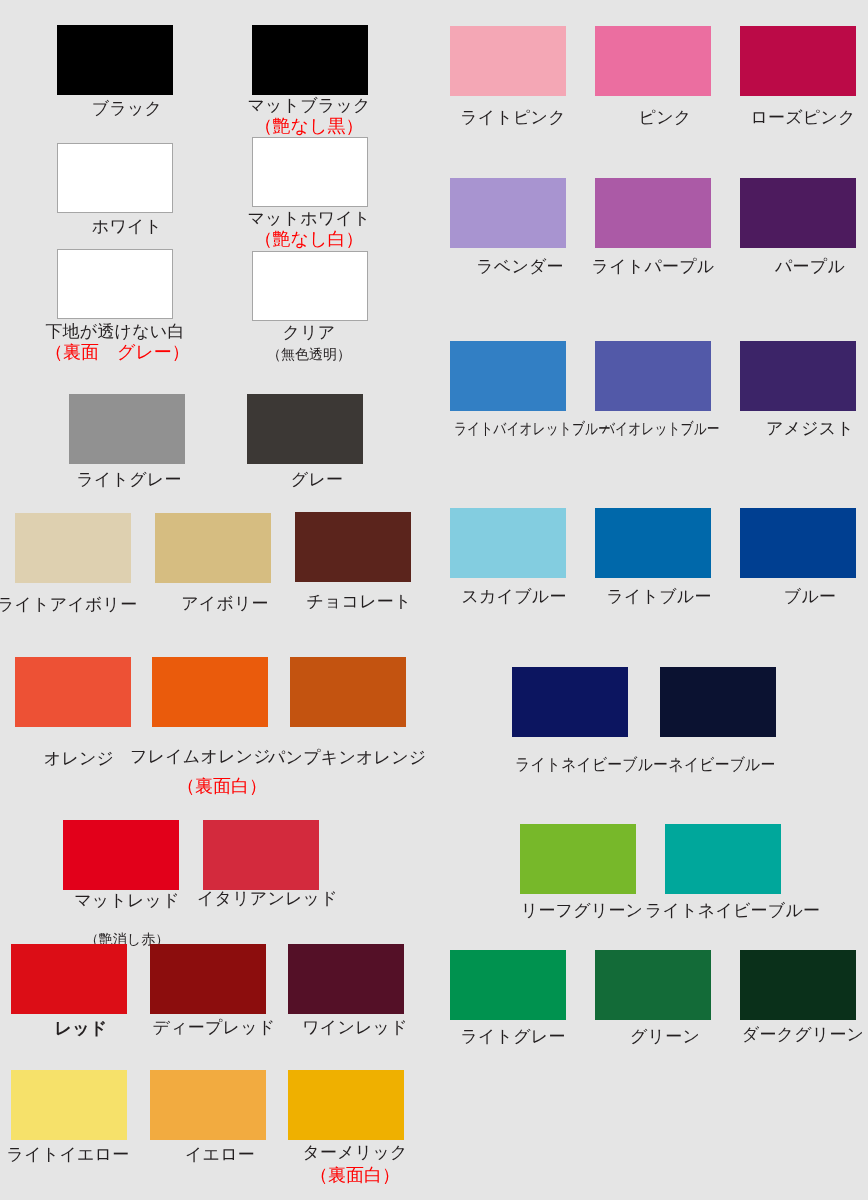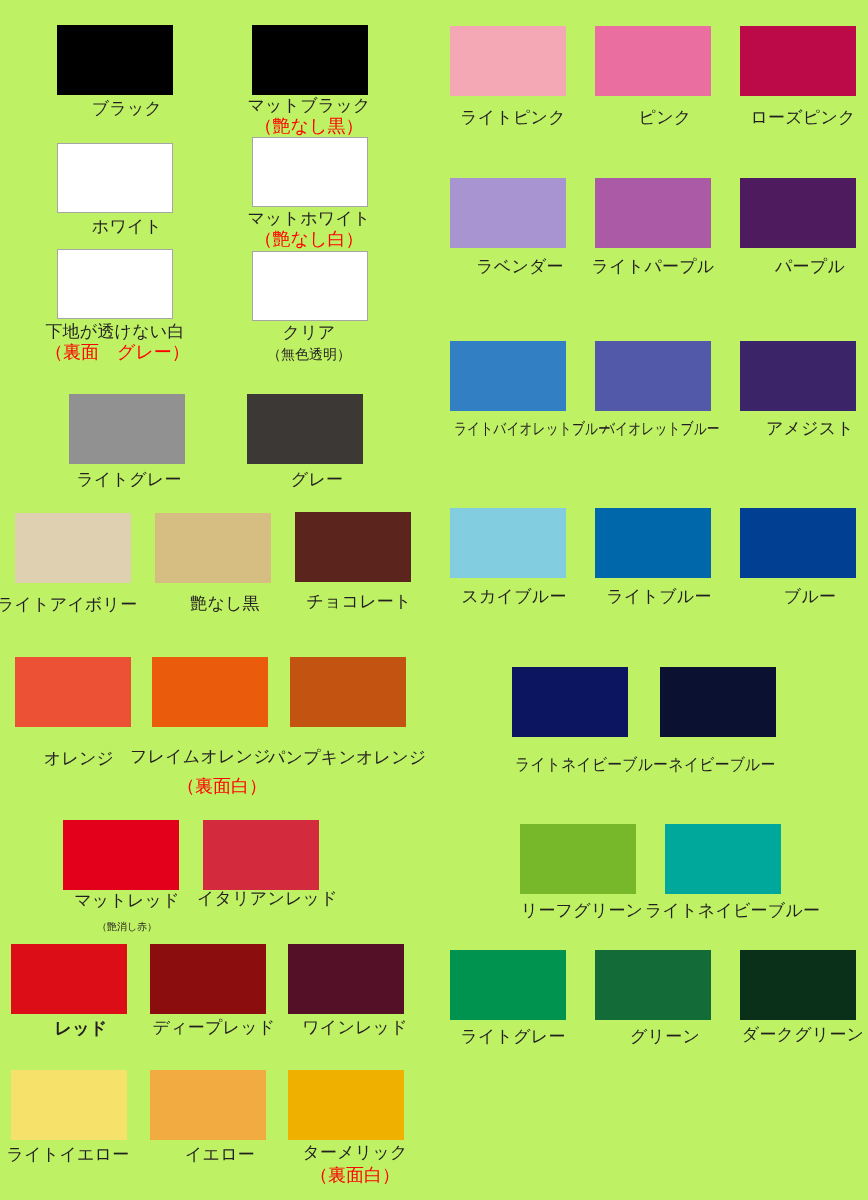--- a/index.html
+++ b/index.html
@@ -9,21 +9,21 @@
     background: #ffffff;
   }
   body {
     font-family: "Liberation Sans", "DejaVu Sans", sans-serif;
     -webkit-font-smoothing: antialiased;
   }
   #page {
     position: relative;
     width: 868px;
     height: 1200px;
-    background: #bef264;
+    background: #e5e5e5;
     overflow: hidden;
   }
   .chip {
     position: absolute;
     box-sizing: border-box;
     width: 116px;
     height: 70px;
     background: #cccccc;
   }
   .chip.outlined {
@@ -58,21 +58,22 @@
     font-size: 18px;
     line-height: 18px;
     color: #ff0000;
   }
   .note.dark {
     color: #231f20;
     font-size: 14px;
   }
   .note.dark-small {
     color: #231f20;
-    font-size: 10px;
+    font-size: 14px;
+    margin-top: 12px;
   }
 </style>
 </head>
 <body>
 
 <div id="page">
     <div class="chip" style="left: 57px; top: 25px; background: rgb(0, 0, 0);"></div>
     <div class="caption" style="left: 57px; top: 99px; width: 140px;">ブラック</div>
     <div class="chip" style="left: 252px; top: 25px; background: rgb(0, 0, 0);"></div>
     <div class="caption" style="left: 239px; top: 96px; width: 140px;">マットブラック</div>
@@ -88,21 +89,21 @@
     <div class="chip outlined" style="left: 252px; top: 251px; background: rgb(255, 255, 255);"></div>
     <div class="caption" style="left: 239px; top: 323px; width: 140px;">クリア</div>
     <div class="note dark" style="left: 239px; top: 345px; width: 140px;">（無色透明）</div>
     <div class="chip" style="left: 69px; top: 394px; background: rgb(145, 145, 145);"></div>
     <div class="caption" style="left: 59px; top: 470px; width: 140px;">ライトグレー</div>
     <div class="chip" style="left: 247px; top: 394px; background: rgb(60, 56, 53);"></div>
     <div class="caption" style="left: 247px; top: 470px; width: 140px;">グレー</div>
     <div class="chip" style="left: 15px; top: 513px; background: rgb(222, 208, 176);"></div>
     <div class="caption" style="left: -3px; top: 595px; width: 140px;">ライトアイボリー</div>
     <div class="chip" style="left: 155px; top: 513px; background: rgb(214, 189, 129);"></div>
-    <div class="caption" style="left: 155px; top: 594px; width: 140px;">艶なし黒</div>
+    <div class="caption" style="left: 155px; top: 594px; width: 140px;">アイボリー</div>
     <div class="chip" style="left: 295px; top: 512px; background: rgb(91, 36, 28);"></div>
     <div class="caption" style="left: 289px; top: 592px; width: 140px;">チョコレート</div>
     <div class="chip" style="left: 15px; top: 657px; background: rgb(237, 81, 53);"></div>
     <div class="caption" style="left: 9px; top: 749px; width: 140px;">オレンジ</div>
     <div class="chip" style="left: 152px; top: 657px; background: rgb(234, 91, 12);"></div>
     <div class="caption" style="left: 130px; top: 747px; width: 140px;">フレイムオレンジ</div>
     <div class="note" style="left: 152px; top: 777px; width: 140px;">（裏面白）</div>
     <div class="chip" style="left: 290px; top: 657px; background: rgb(195, 83, 16);"></div>
     <div class="caption" style="left: 268px; top: 748px; width: 140px;">パンプキンオレンジ</div>
     <div class="chip" style="left: 63px; top: 820px; background: rgb(226, 0, 26);"></div>

